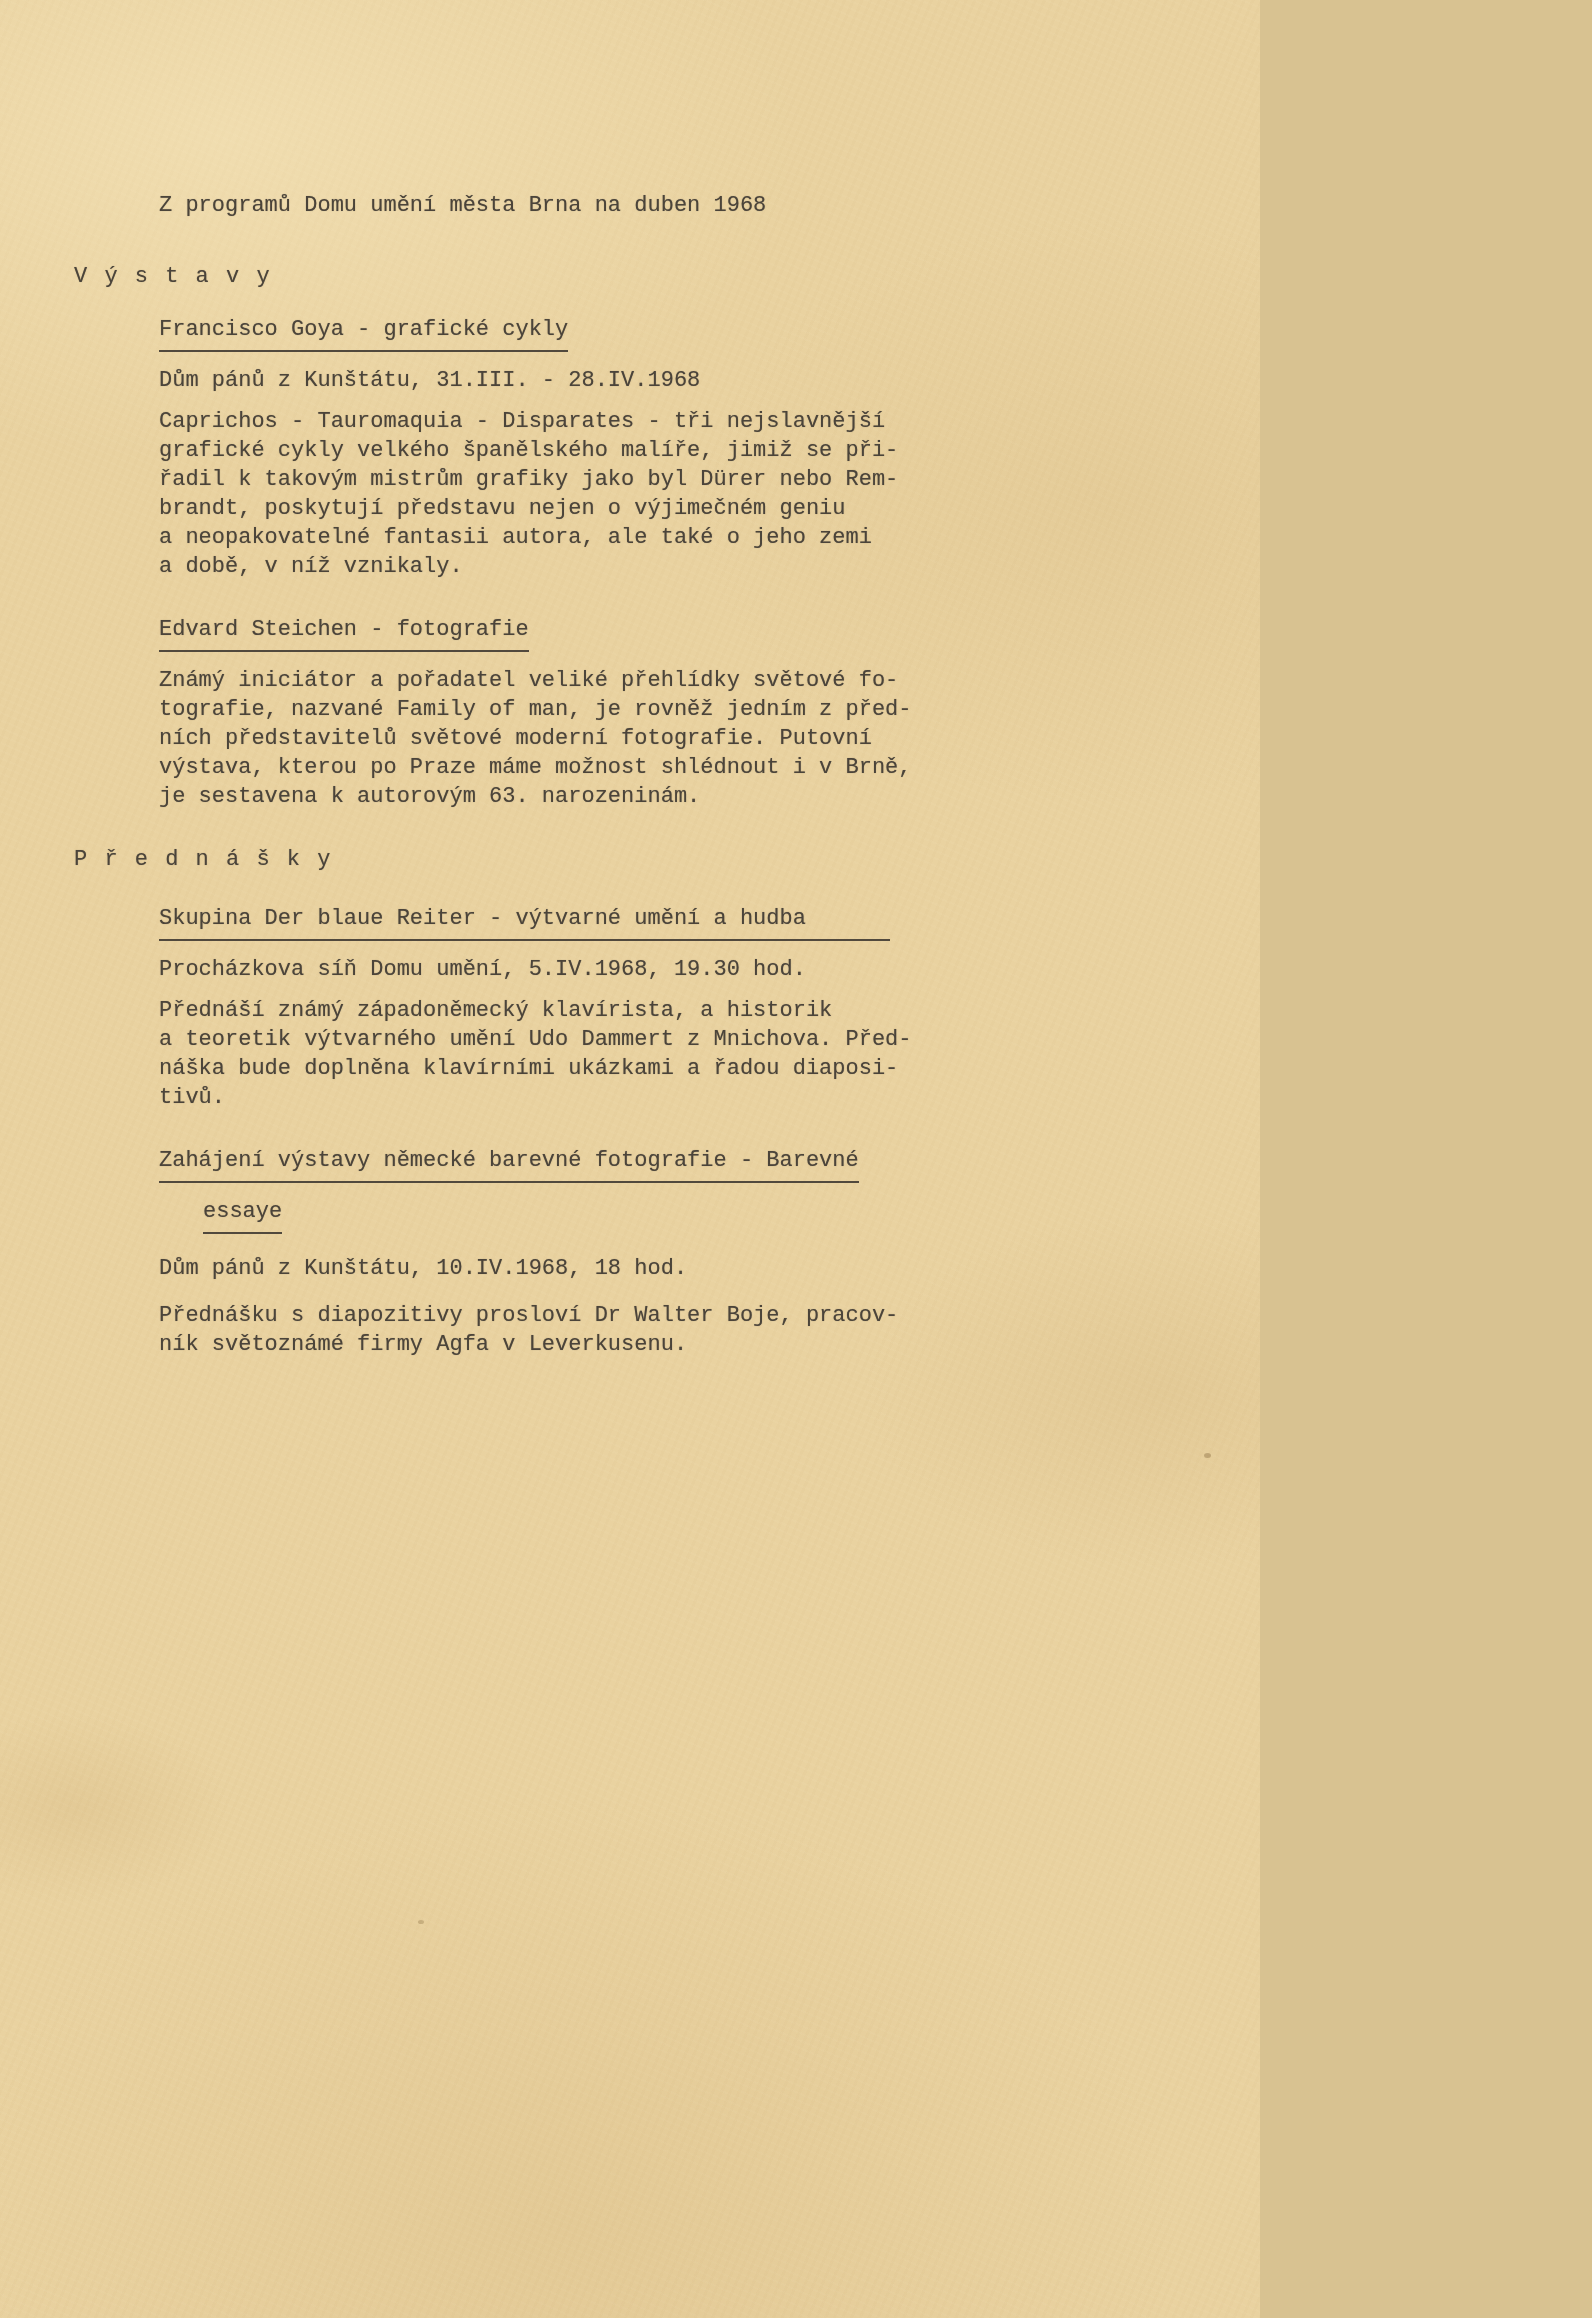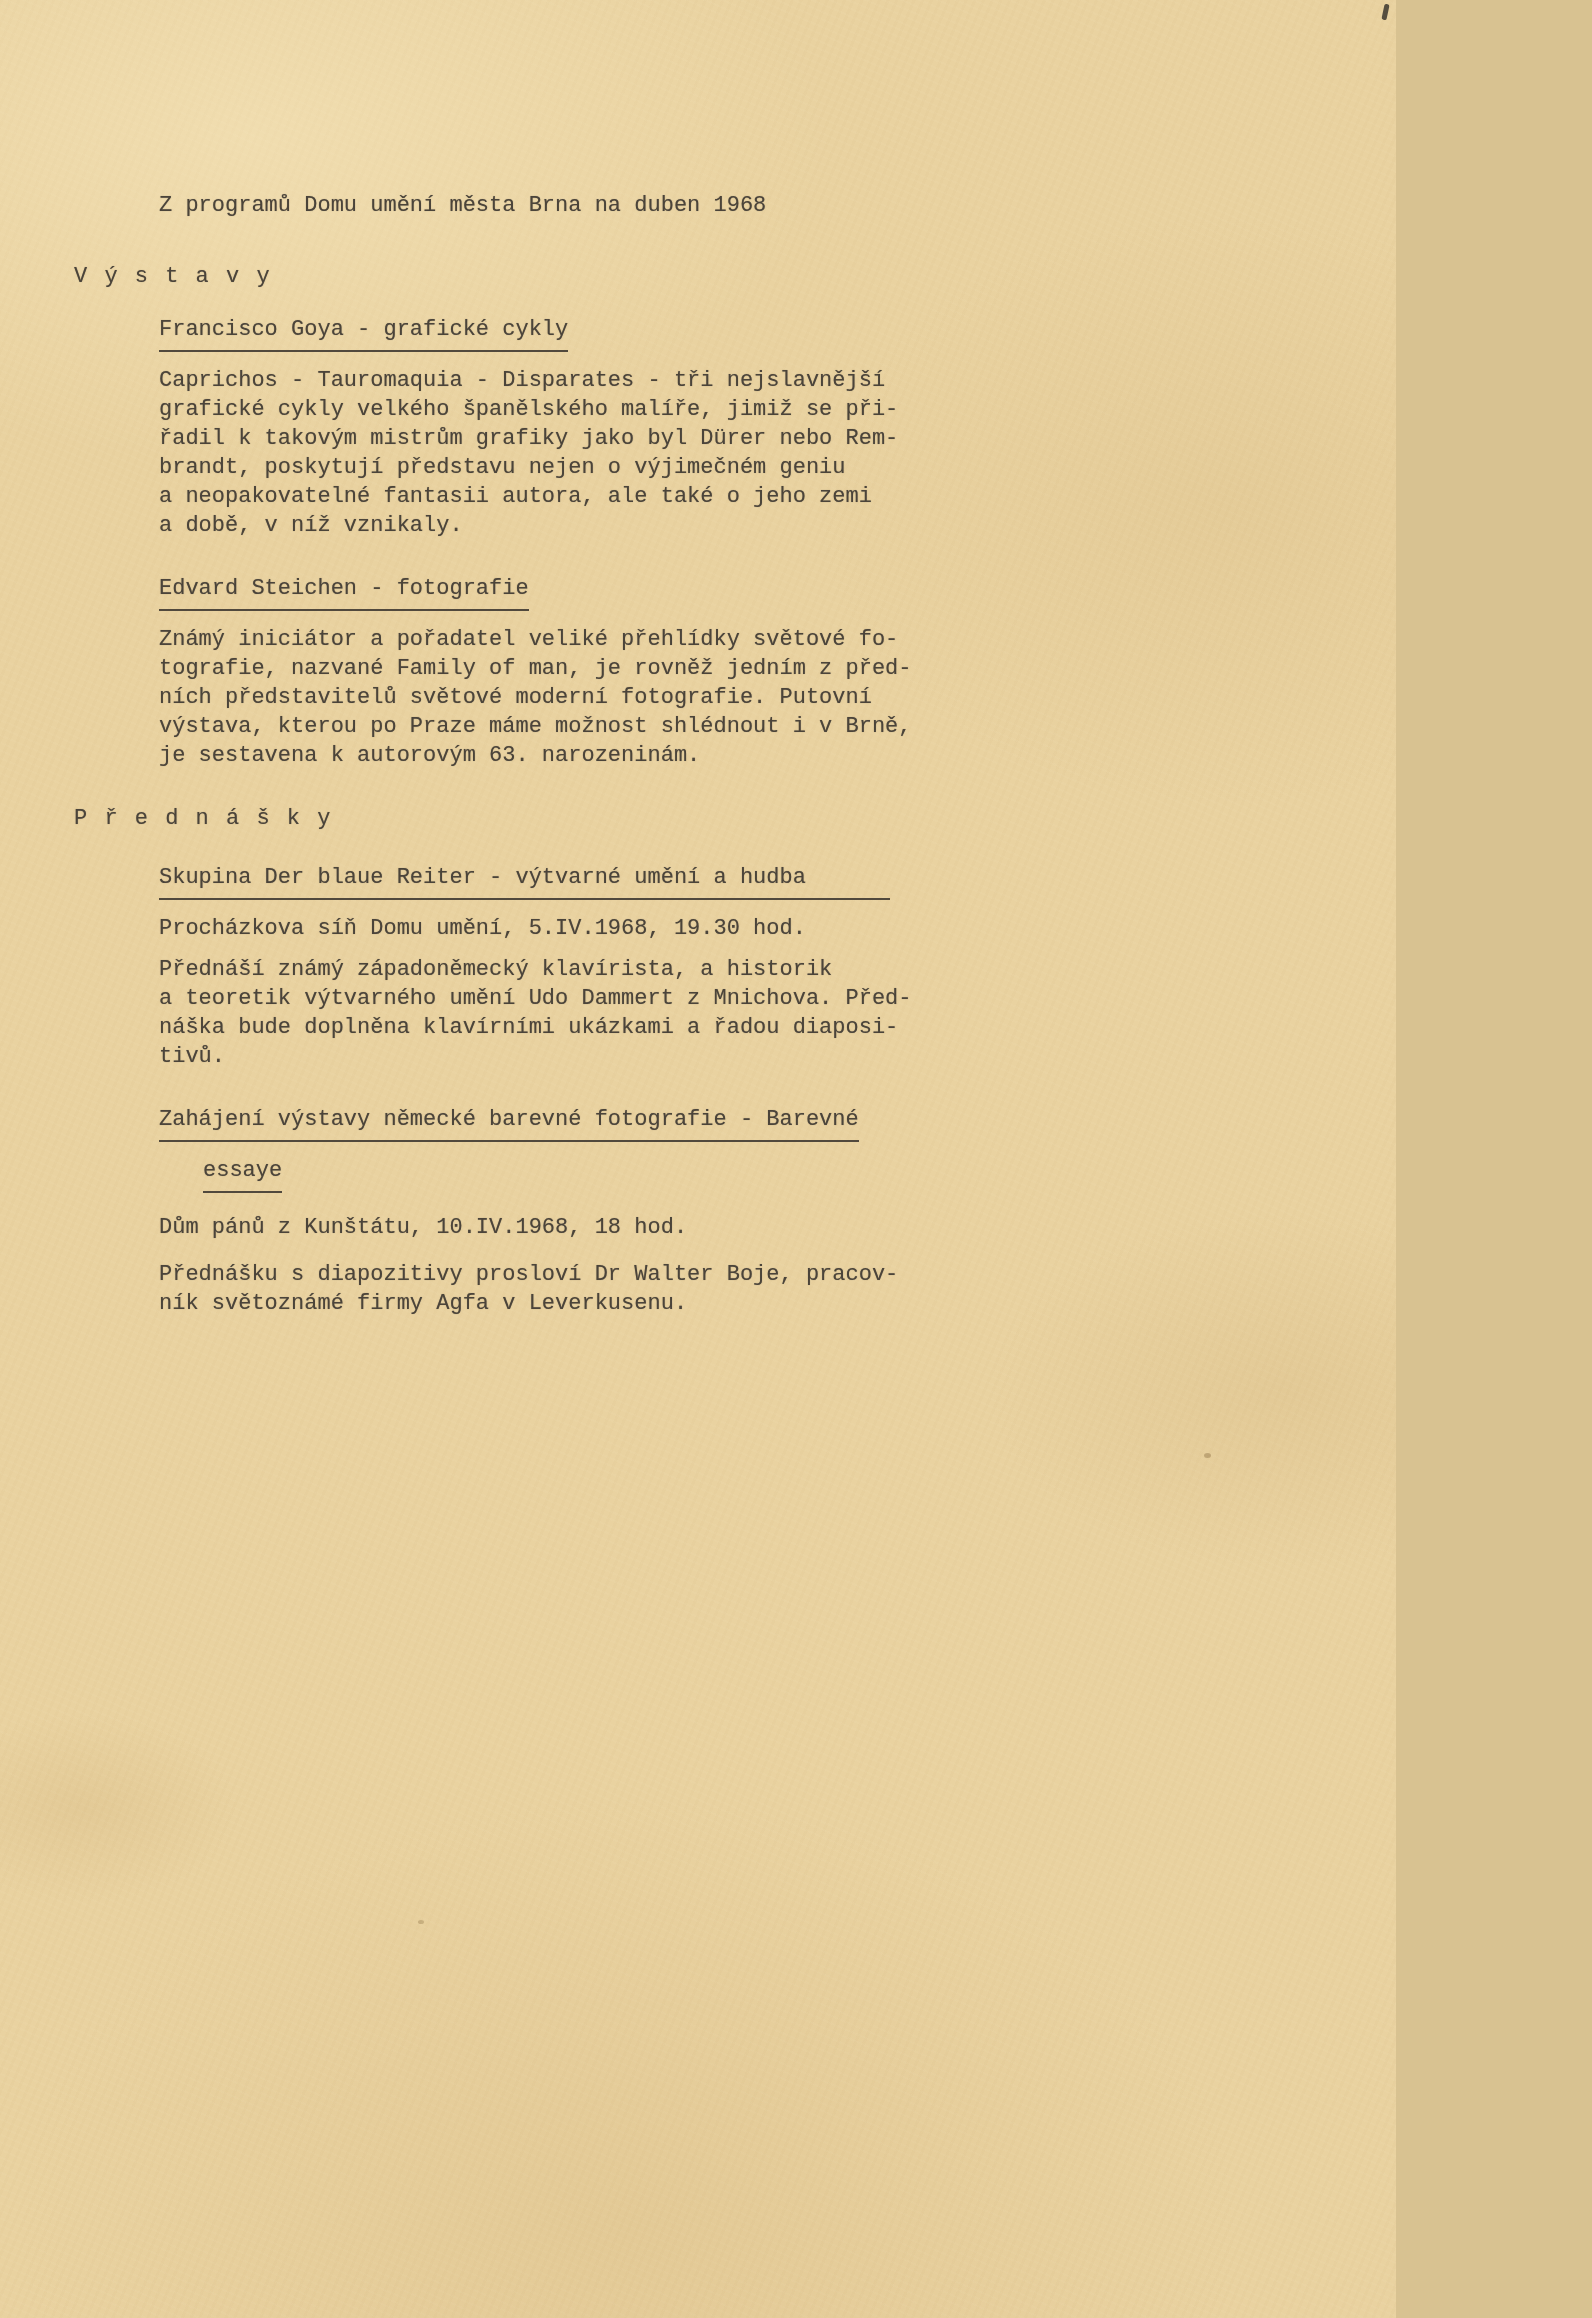--- a/index.html
+++ b/index.html
@@ -3,21 +3,21 @@
 <meta charset="utf-8">
 <style>
   html,body{margin:0;padding:0;}
   body{
     width:1592px;height:2318px;
     font-family:"Liberation Mono","DejaVu Sans Mono",monospace;
     background:#d8c291;
   }
   .page{
     position:relative;
-    width:1396px;height:2318px;
+    width:1260px;height:2318px;
     overflow:hidden;
     background-color:#e9d2a0;
     background-image:
       radial-gradient(ellipse 896px 498px at 18% 6%, rgba(255,242,205,0.35), transparent 65%),
       radial-gradient(ellipse 697px 498px at 88% 22%, rgba(186,146,82,0.10), transparent 60%),
       radial-gradient(ellipse 498px 299px at 92% 60%, rgba(180,140,78,0.12), transparent 60%),
       radial-gradient(ellipse 995px 697px at 45% 96%, rgba(190,150,88,0.14), transparent 62%),
       radial-gradient(ellipse 259px 159px at 6% 78%, rgba(182,142,80,0.12), transparent 60%),
       repeating-linear-gradient(113deg, rgba(165,125,65,0.028) 0 3px, rgba(0,0,0,0) 3px 8px),
       repeating-linear-gradient(23deg, rgba(255,250,225,0.035) 0 2px, rgba(0,0,0,0) 2px 7px);
@@ -76,20 +76,21 @@
 
     <div class="doc-title">Z programů Domu umění města Brna na duben 1968</div>
 
     <div class="section">
       <div class="section-heading">V ý s t a v y</div>
 
       <div class="item">
         <div class="item-title-line">
           <span class="u">Francisco Goya - grafické cykly</span>
         </div>
+        <div class="venue">Dům pánů z Kunštátu, 31.III. - 28.IV.1968</div>
         <div class="body-text">Caprichos - Tauromaquia - Disparates - tři nejslavnější
 grafické cykly velkého španělského malíře, jimiž se při-
 řadil k takovým mistrům grafiky jako byl Dürer nebo Rem-
 brandt, poskytují představu nejen o výjimečném geniu
 a neopakovatelné fantasii autora, ale také o jeho zemi
 a době, v níž vznikaly.</div>
       </div>
 
       <div class="item">
         <div class="item-title-line">

